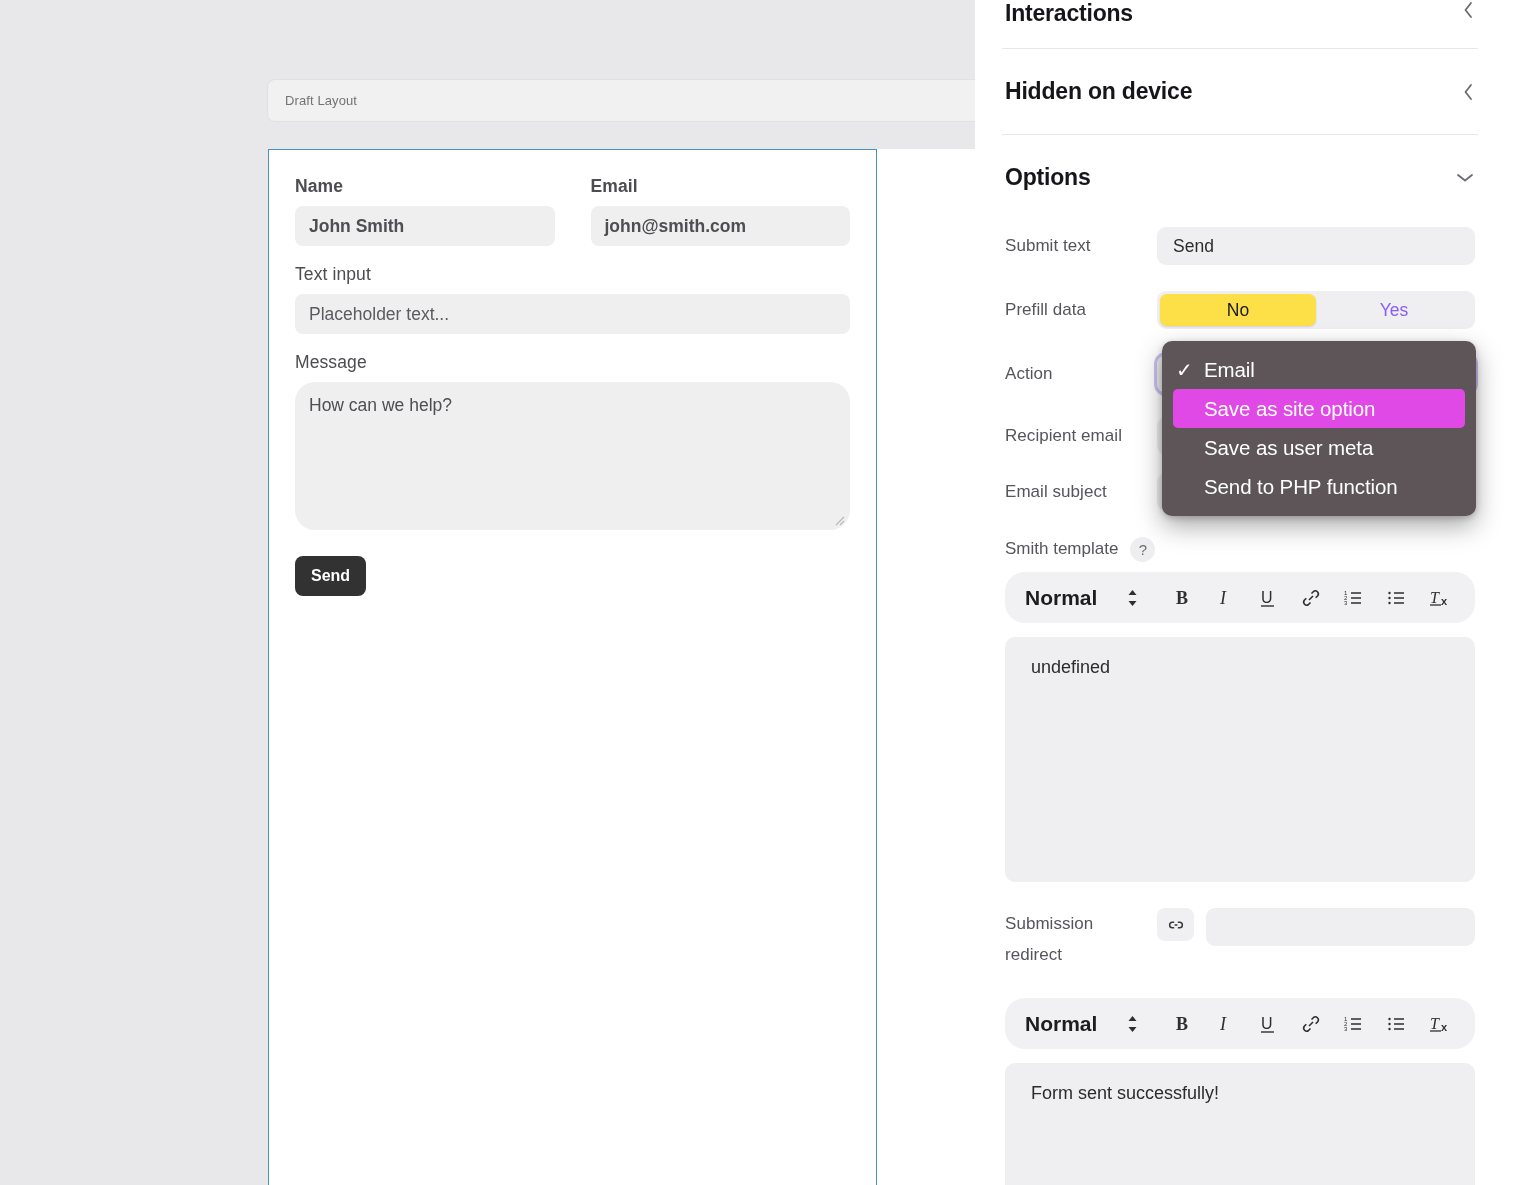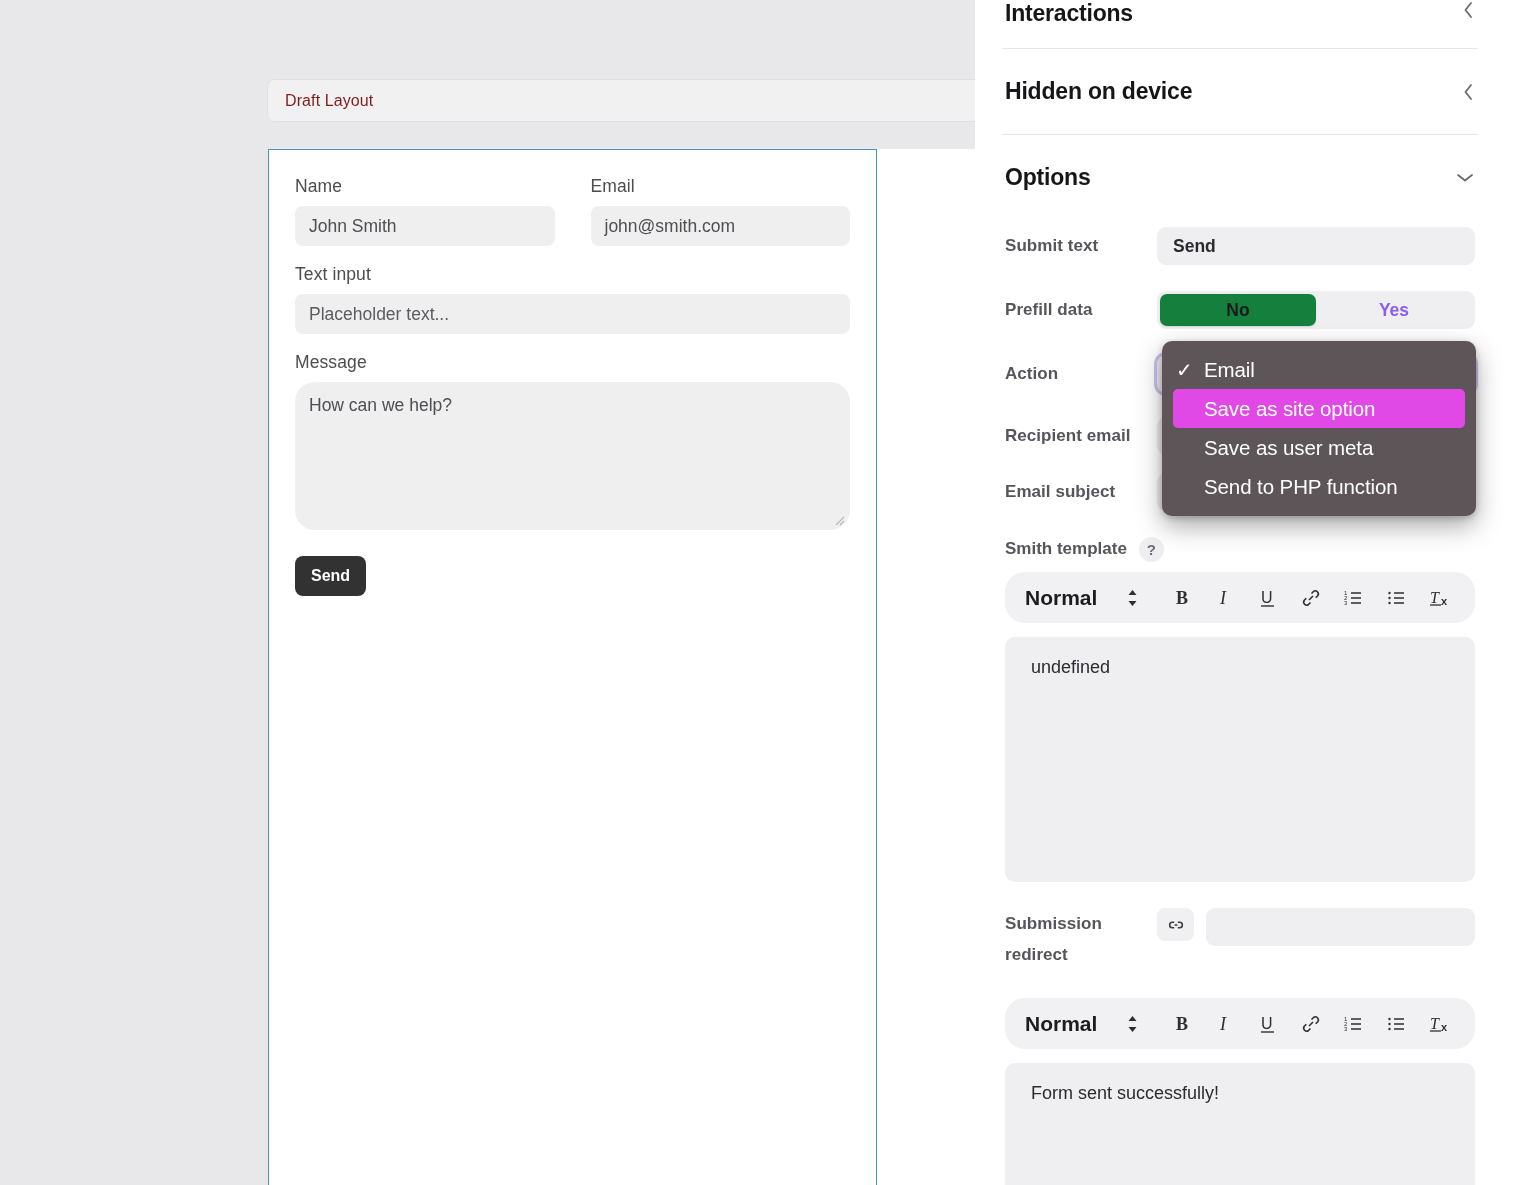--- a/index.html
+++ b/index.html
@@ -18,40 +18,40 @@
   }
   .layout-bar {
     position: absolute; left: 268px; top: 80px; width: 732px; height: 41px;
     background: #f1f1f2;
     border-radius: 7px;
     display: flex; align-items: center;
     padding-left: 17px;
     box-shadow: 0 0 0 1px rgba(0,0,0,0.03);
   }
   .layout-bar-label {
-    font-size: 16px; color: #7f1d1d; letter-spacing: .1px;
+    font-size: 13px; color: #737373; letter-spacing: .1px;
   }
   .form-card {
     position: absolute; left: 268px; top: 149px;
     width: 609px; height: 1036px;
     background: #ffffff;
     border: 1.5px solid #4a90c4;
     border-bottom: none;
   }
   .form-right-filler {
     position: absolute; left: 877px; top: 149px; width: 98px; height: 1036px;
     background: #ffffff;
   }
   .form-inner { padding: 26px 26px 0 26px; }
 
   .field-label {
     font-size: 17.5px; color: #4c4c51; margin-bottom: 9px; display: block;
     letter-spacing: .1px;
   }
-  .row2 { display: flex; gap: 36px; }
+  .row2 { display: flex; gap: 36px; font-weight: bold; }
   .col { flex: 1; }
   .fld {
     height: 40px; background: #efefef; border-radius: 8px;
     display: flex; align-items: center; padding: 0 14px;
     font-size: 17.5px; color: #4e4e53; margin-top: 8px;
   }
   .fld.placeholder { color: #5b5b60; }
   .block { margin-bottom: 18px; }
   .txtarea {
     height: 148px; background: #efefef; border-radius: 20px;
@@ -88,21 +88,21 @@
     padding: 0 30px;
     height: 85px;
   }
   .section-title {
     font-size: 23px; font-weight: 700; color: #15151a; letter-spacing: -.2px;
   }
   .chev { color: #6b6b72; display: flex; align-items: center; }
   .divider { height: 1px; background: #e7e7ea; margin: 0 27px; }
 
   .opt-row {
-    display: flex; align-items: center; padding: 0 30px; min-height: 52px; font-weight: bold;
+    display: flex; align-items: center; padding: 0 30px; min-height: 52px;
   }
   .opt-label {
     width: 152px; flex: none; font-size: 17px; color: #55555c; letter-spacing: .05px;
   }
   .opt-label.two-line { line-height: 31px; }
   .opt-ctrl { flex: 1; }
 
   .inp {
     height: 38px; background: #efeff1; border-radius: 9px;
     display: flex; align-items: center; padding: 0 16px;
@@ -110,21 +110,21 @@
   }
   .inp.empty { color: transparent; }
 
   .toggle {
     height: 38px; background: #efeff1; border-radius: 9px; display: flex; padding: 3px;
   }
   .toggle > div {
     flex: 1; display: flex; align-items: center; justify-content: center;
     font-size: 17.5px; border-radius: 7px; color: #8b5cf6; cursor: pointer;
   }
-  .toggle > div.on { background: #15803d; color: #1a1a1f; box-shadow: 0 1px 2px rgba(0,0,0,.12); text-align: right; }
+  .toggle > div.on { background: #fde047; color: #1a1a1f; box-shadow: 0 1px 2px rgba(0,0,0,.12); text-align: right; }
 
   .select-focus {
     height: 38px; border-radius: 9px; background: #efeff1;
     box-shadow: 0 0 0 3px #c9c2ee;
   }
 
   
   .dropdown {
     position: absolute; left: 1162px; top: 341px; width: 314px;
     background: #5d5558;

